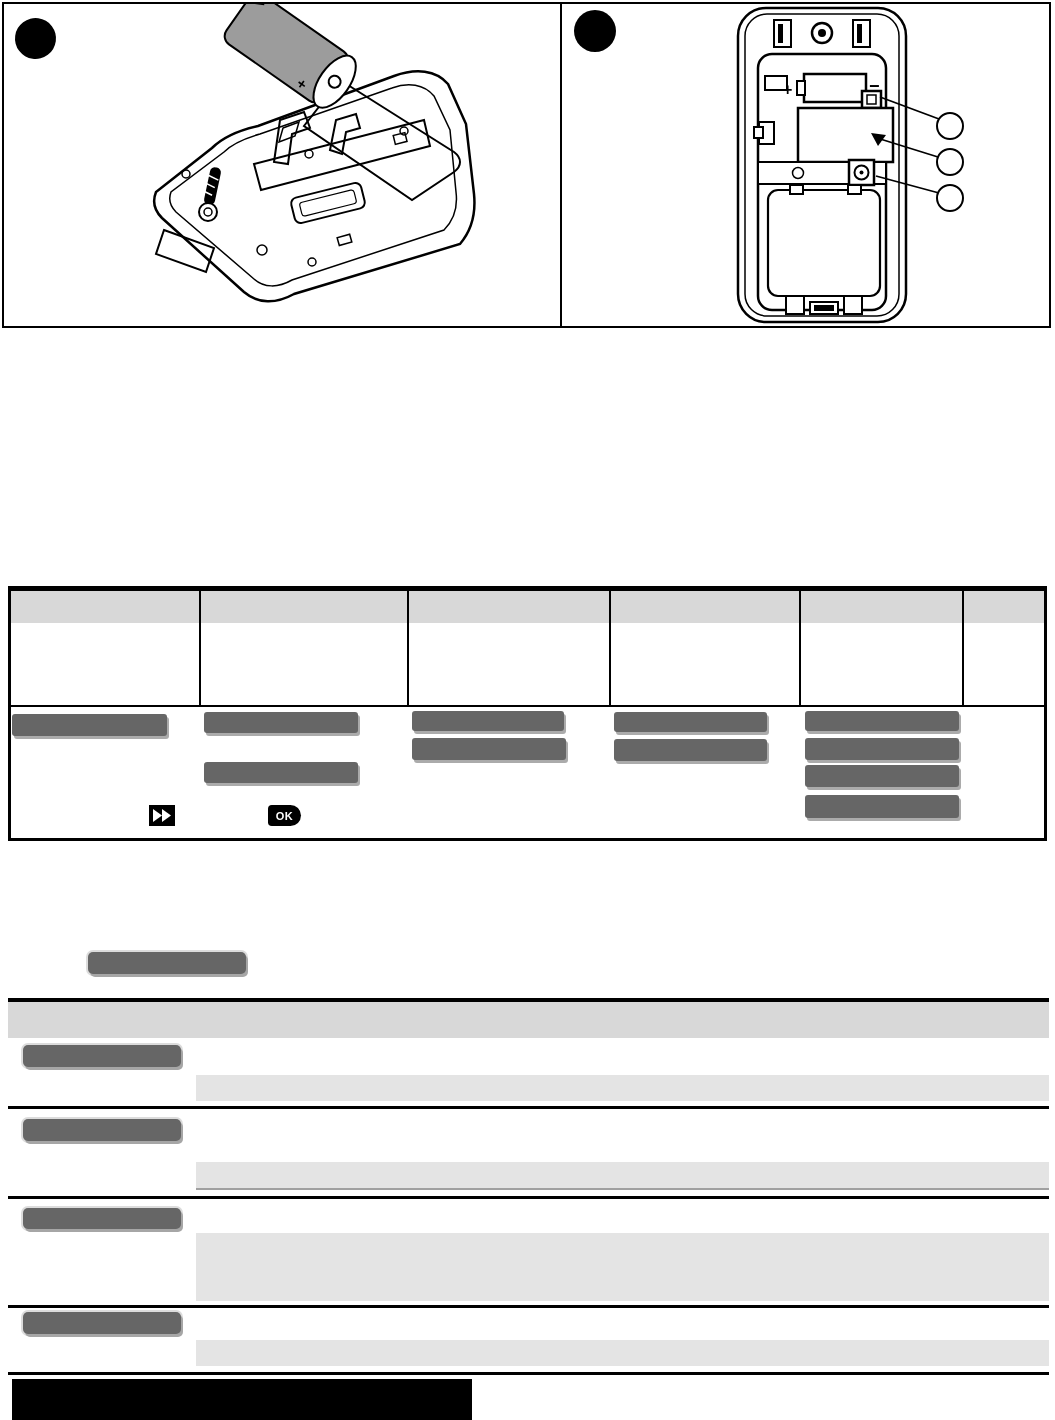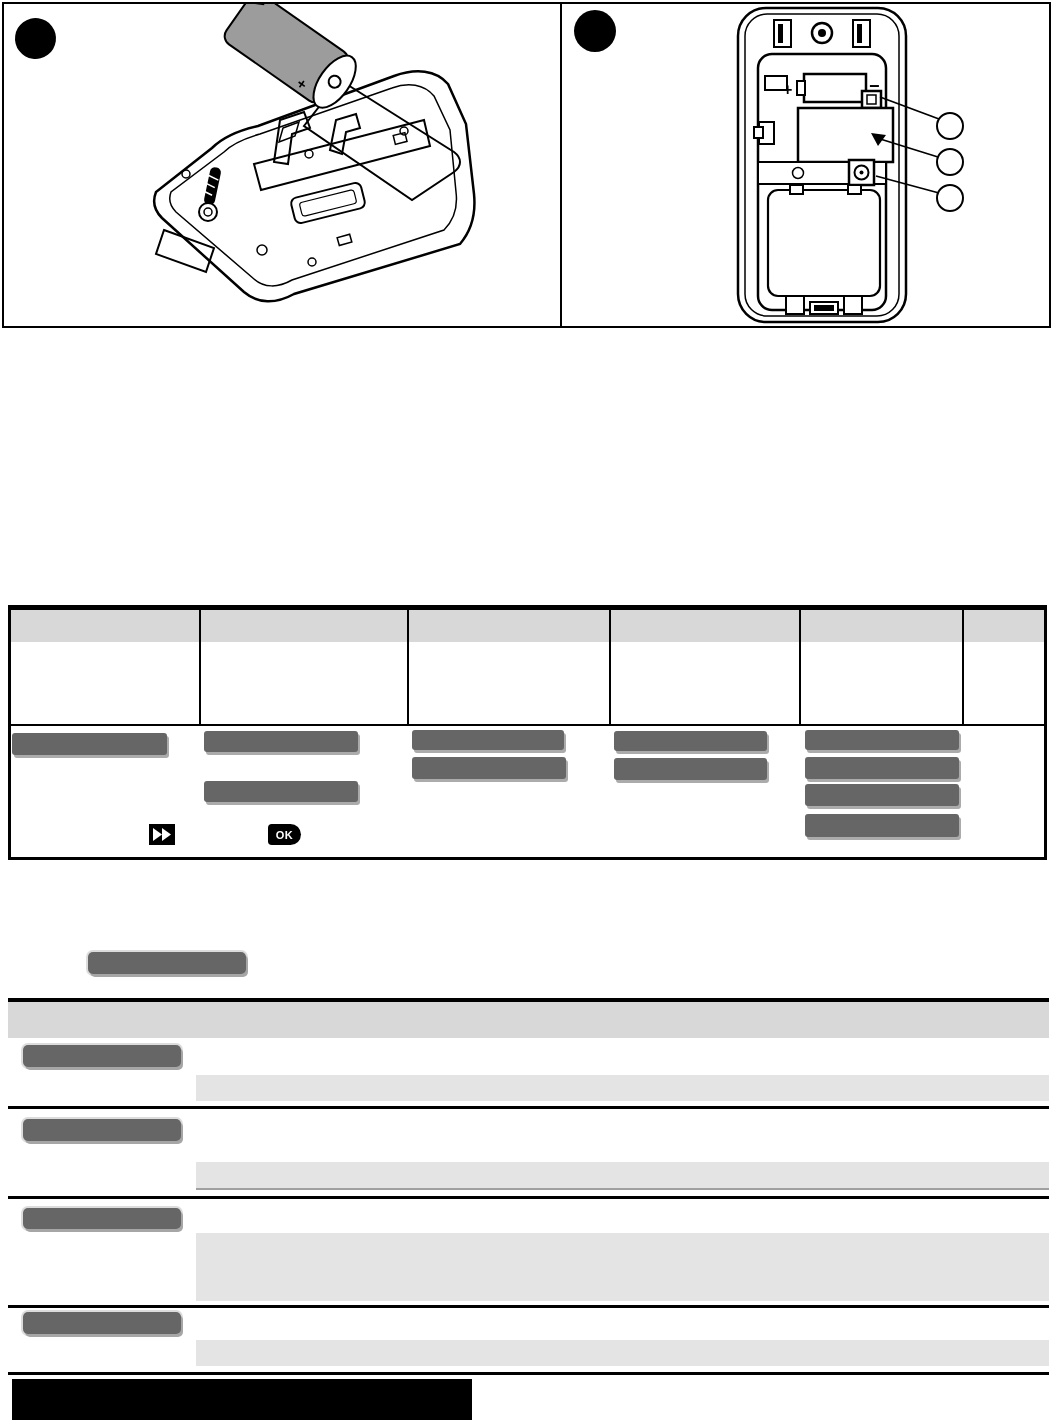--- a/index.html
+++ b/index.html
@@ -27,21 +27,21 @@
   .illu-left{left:0;}
   .illu-right{left:558px;}
   
   .rbar{
     position:absolute;background:#666;border-radius:3px;
     box-shadow:2px 3px 0 #ababab;
   }
   .rbar.big{border-radius:5px;box-shadow:2px 3px 0 #a6a6a6,0 0 0 2px #dcdcdc;}
   
   .mid-table{
-    position:absolute;left:8px;top:605px;width:1039px;height:255px;
+    position:absolute;left:8px;top:586px;width:1039px;height:255px;
     box-sizing:border-box;border:3px solid #000;border-top-width:5px;
     background:#fff;
   }
   .mt-row{display:flex;width:100%;box-sizing:border-box;}
   .mt-header{height:32px;background:#d8d8d8;}
   .mt-body{height:84px;border-bottom:2px solid #000;box-sizing:border-box;background:#fff;}
   .mt-cell{box-sizing:border-box;border-right:2px solid #000;height:100%;}
   .mt-cell:last-child{border-right:none;}
   .c1{width:190px;} .c2{width:208px;} .c3{width:202px;} .c4{width:190px;} .c5{width:163px;} .c6{flex:1;}
   .mt-footer{position:relative;width:100%;height:127px;background:#fff;}

